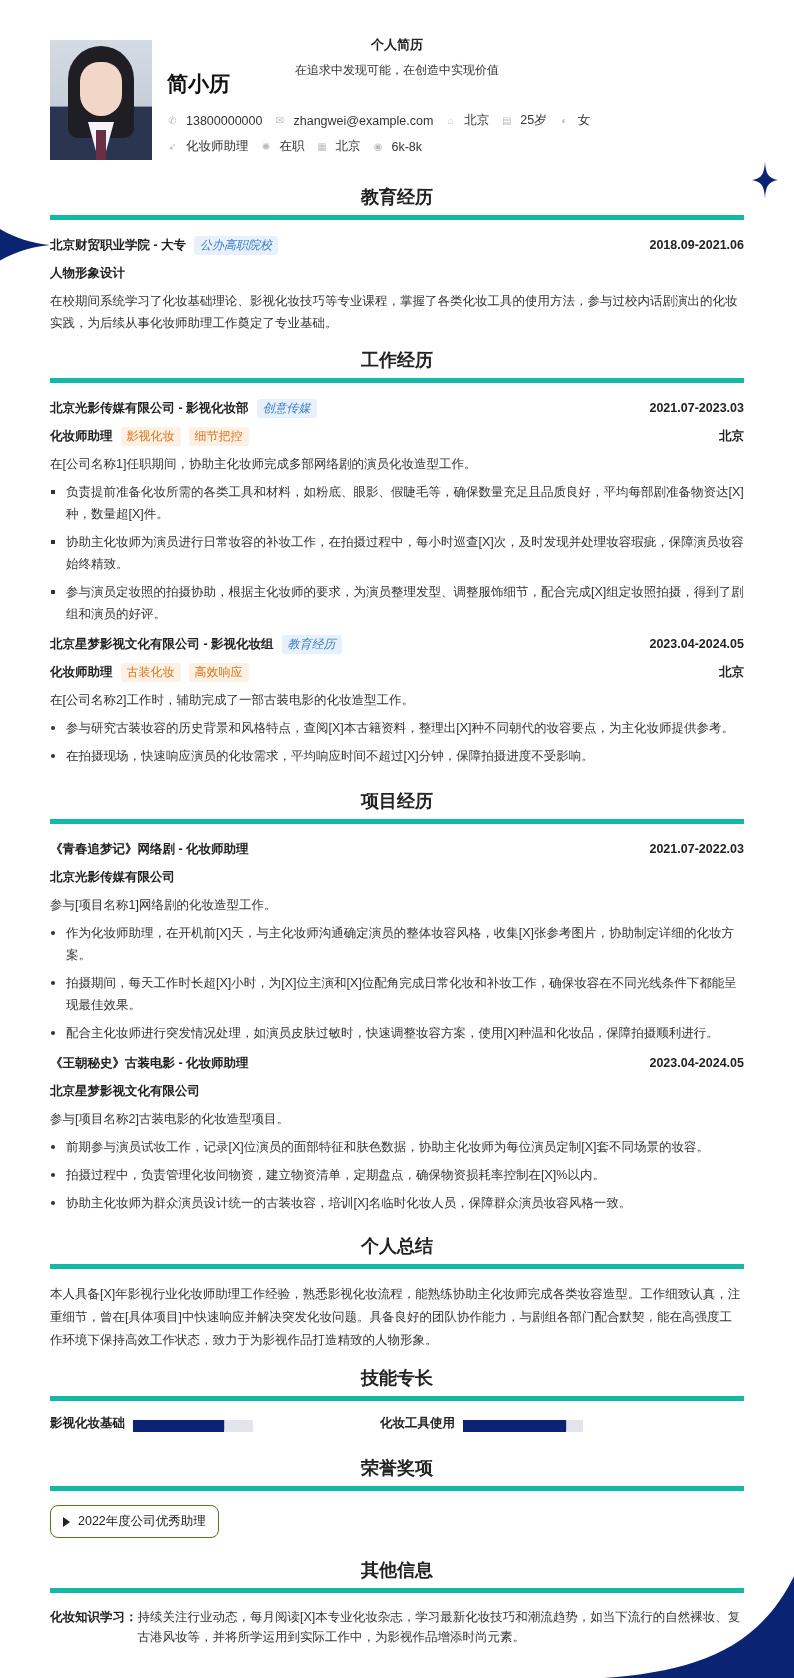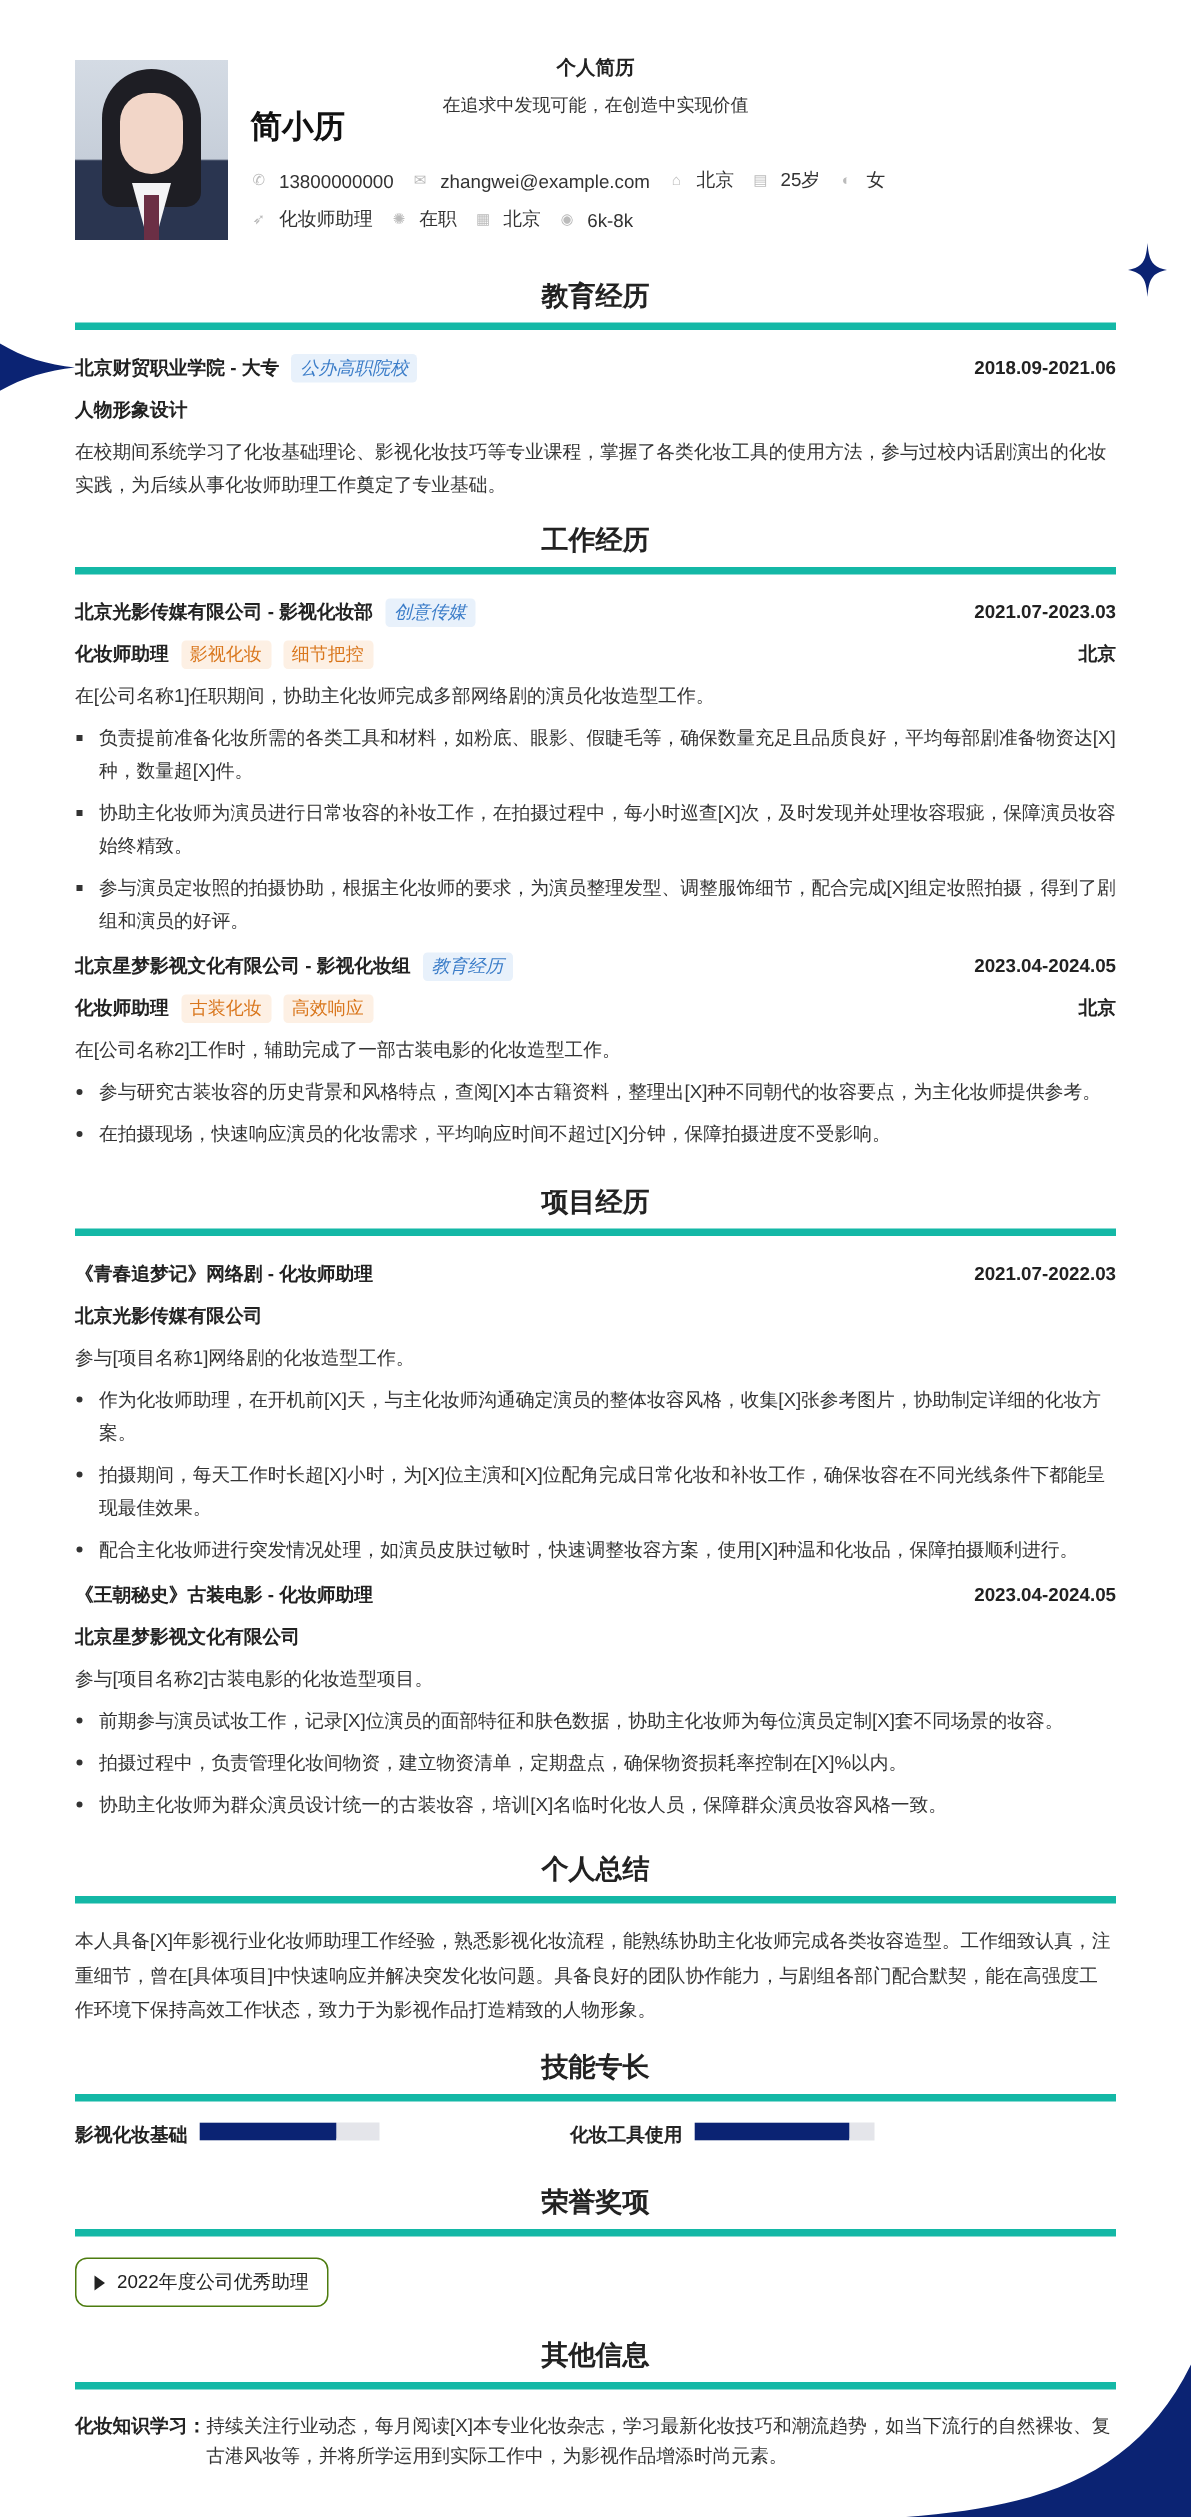--- a/index.html
+++ b/index.html
@@ -36,21 +36,21 @@
   .tag { font-weight: 400; font-size: 12px; padding: 1px 6px; border-radius: 3px; margin-left: 8px; }
   .tag.blue { background: #e8f1fb; color: #3a7cc8; font-style: italic; }
   .tag.orange { background: #fdf0e4; color: #d9761c; }
   .para { font-size: 12.5px; line-height: 22px; color: #333; margin-bottom: 6px; }
   ul.bullets { list-style: none; margin-bottom: 8px; }
   ul.bullets li { position: relative; padding-left: 16px; font-size: 12.5px; line-height: 22px; color: #333; margin-bottom: 6px; }
   ul.bullets li::before { content: ""; position: absolute; left: 1px; top: 9px; width: 4px; height: 4px; background: #333; }
   ul.bullets.round li::before { border-radius: 50%; }
 
   .skills { display: grid; grid-template-columns: 330px 330px; row-gap: 14px; margin-top: 2px; }
-  .skill { display: flex; align-items: flex-start; font-weight: 700; font-size: 12.5px; color: #222; }
+  .skill { display: flex; align-items: flex-end; font-weight: 700; font-size: 12.5px; color: #222; }
   .bar { margin-left: 8px; width: 120px; height: 12px; background: #e4e5ea; position: relative; }
   .bar .fill { position: absolute; left: 0; top: 0; height: 12px; background: #0b2373; clip-path: polygon(0 0, 100% 0, calc(100% + 0px) 100%, 0 100%); }
   .bar .fill::after { content: ""; position: absolute; right: -4px; top: 0; width: 0; height: 0; border-top: 12px solid #0b2373; border-right: 4px solid transparent; }
 
   .award { display: inline-flex; align-items: center; border: 1px solid #4d7c0f; border-radius: 8px; padding: 7px 12px; font-size: 12.5px; color: #222; }
   .award .tri { width: 0; height: 0; border-left: 7px solid #222; border-top: 5px solid transparent; border-bottom: 5px solid transparent; margin-right: 8px; }
 
   .other { display: flex; font-size: 12.5px; line-height: 20px; color: #333; }
   .other .lbl { font-weight: 700; color: #222; white-space: nowrap; }
 </style>

